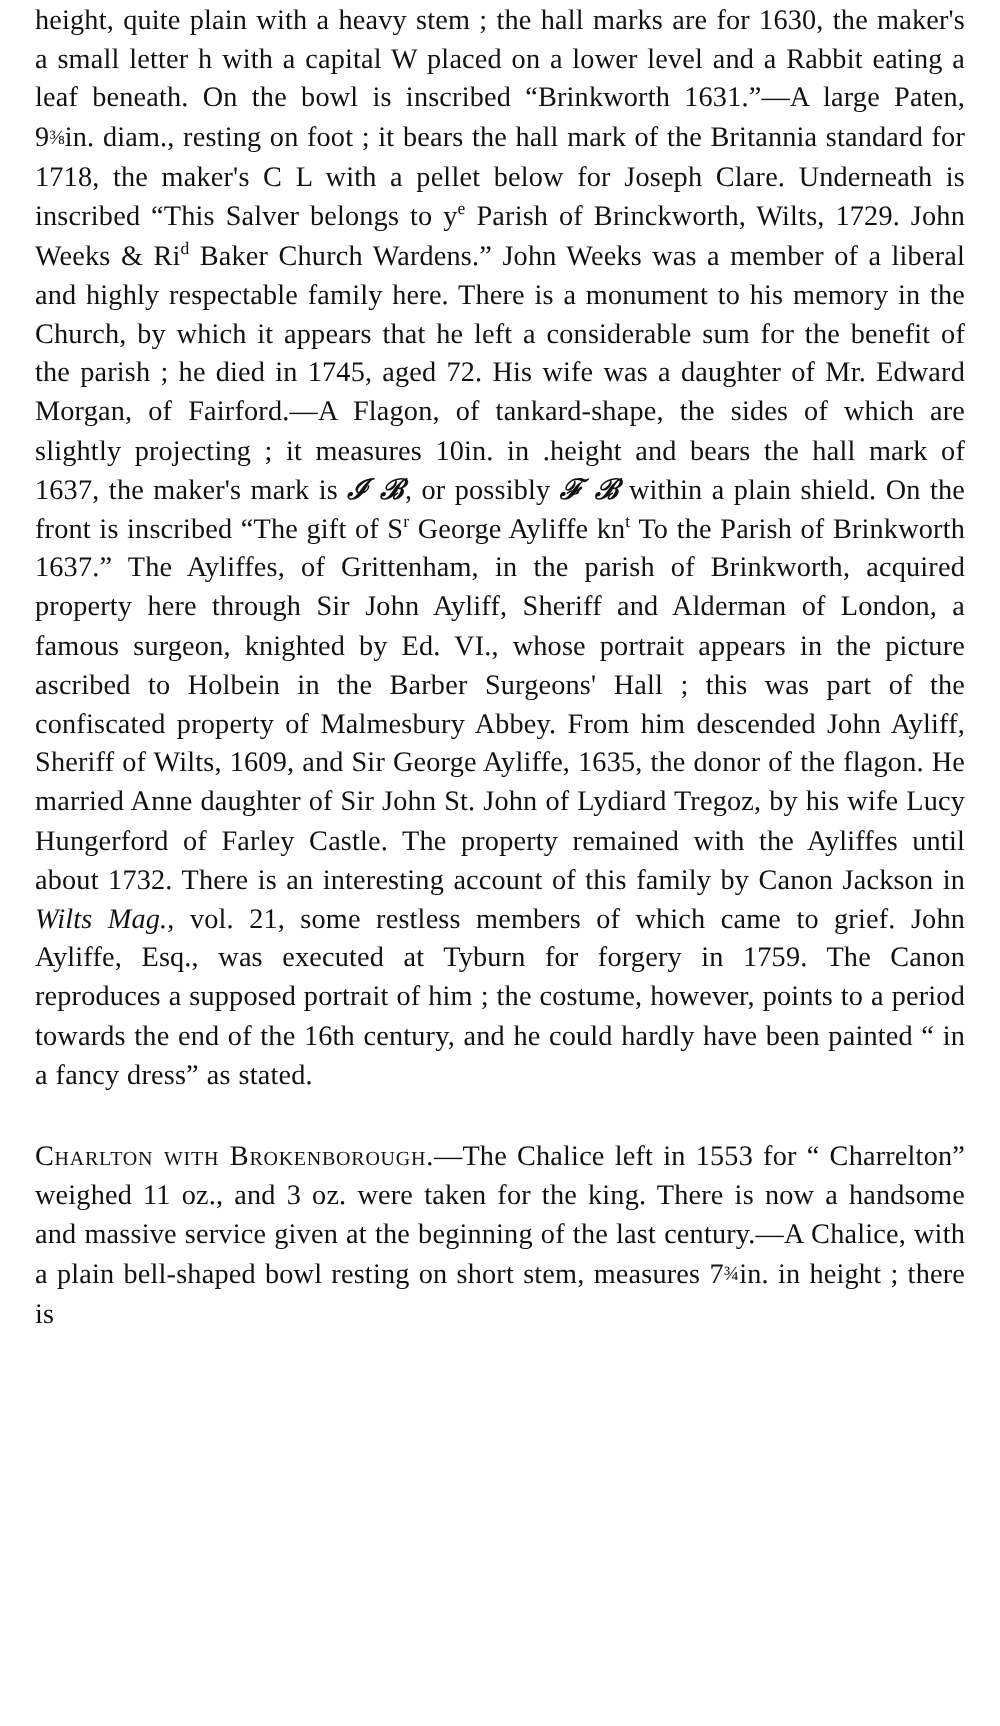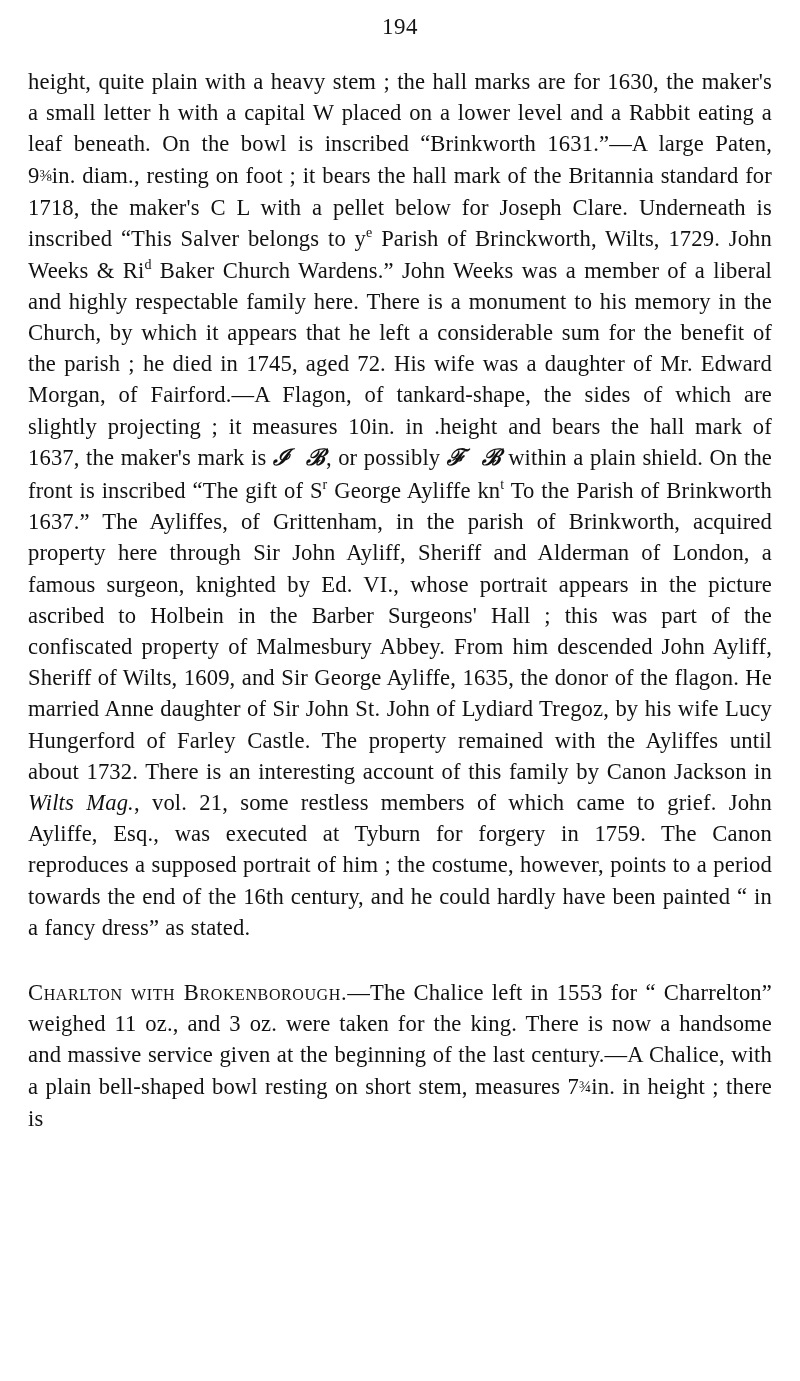--- a/index.html
+++ b/index.html
@@ -47,21 +47,21 @@
   }
   .smallcaps {
     font-variant: small-caps;
     letter-spacing: 0.6px;
   }
   .italic {
     font-style: italic;
     font-family: Liberation Serif, serif;
   }
   .script {
-    font-family: Liberation Mono, monospace;
+    font-family: Liberation Serif, serif;
     font-style: italic;
     font-weight: bold;
     letter-spacing: 1px;
   }
   sup {
     font-size: 0.62em;
     vertical-align: super;
     line-height: 0;
   }
   .frac {
@@ -70,21 +70,20 @@
   }
   .gap {
     height: 34px;
   }
 </style>
 </head>
 <body>
 
 <div class="page">
 
-  <div class="page-number">194</div>
 
   <div class="body-text">
 
     <p class="para"><span>height, quite plain with a heavy stem ; the hall marks are for 1630, the maker's a small letter h with a capital W placed on a lower level and a Rabbit eating a leaf beneath.   On the bowl is inscribed  “Brinkworth  1631.”—A  large  Paten,  9</span><span class="frac">⅜</span><span>in.  diam., resting on foot ; it bears the hall mark of the Britannia standard for 1718, the maker's C L with a pellet below for Joseph Clare. Underneath is inscribed “This Salver belongs to y</span><sup>e</sup><span> Parish of Brinckworth, Wilts, 1729.   John Weeks &amp; Ri</span><sup>d</sup><span> Baker Church Wardens.”  John Weeks was a member of a liberal and highly respectable family here.   There is a monument to his memory in the Church, by which it appears that he left a considerable sum for the benefit of the parish ; he died in 1745, aged 72.   His wife was a daughter of Mr. Edward Morgan, of Fairford.—A Flagon, of tankard-shape, the sides of which are slightly projecting ; it measures 10in. in .height and bears the hall mark of 1637, the maker's mark is </span><span class="script">ℐ ℬ</span><span>, or possibly </span><span class="script">ℱ ℬ</span><span> within a plain shield.   On the front is inscribed “The gift of S</span><sup>r</sup><span> George Ayliffe kn</span><sup>t</sup><span> To the Parish of Brinkworth 1637.”   The Ayliffes, of Grittenham, in the parish of Brinkworth, acquired property here through Sir John Ayliff, Sheriff and Alderman of London, a famous surgeon, knighted by Ed. VI., whose portrait appears in the picture ascribed to Holbein in the Barber Surgeons' Hall ; this was part of the confiscated property of Malmesbury Abbey. From him descended John Ayliff, Sheriff of Wilts, 1609, and Sir George Ayliffe, 1635, the donor of the flagon.   He married Anne daughter of Sir John St. John of Lydiard Tregoz, by his wife Lucy Hungerford of Farley Castle.   The property remained with the Ayliffes until about 1732.   There is an interesting account of this family by Canon Jackson in </span><span class="italic">Wilts Mag.</span><span>, vol. 21, some restless members of which came to grief.   John Ayliffe, Esq., was executed at Tyburn for forgery in 1759.   The Canon reproduces a supposed portrait of him ; the costume, however, points to a period towards the end of the 16th century, and he could hardly have been painted “ in a fancy dress” as stated.</span></p>
 
     <div class="gap"></div>
 
     <p class="para"><span class="smallcaps">Charlton with Brokenborough.</span><span>—The Chalice left in 1553 for “ Charrelton” weighed 11 oz., and 3 oz. were taken for the king.   There is now a handsome and massive service given at the beginning of the last century.—A Chalice, with a plain bell-shaped bowl resting on short stem, measures 7</span><span class="frac">¾</span><span>in. in height ; there is</span></p>
 
   </div>

